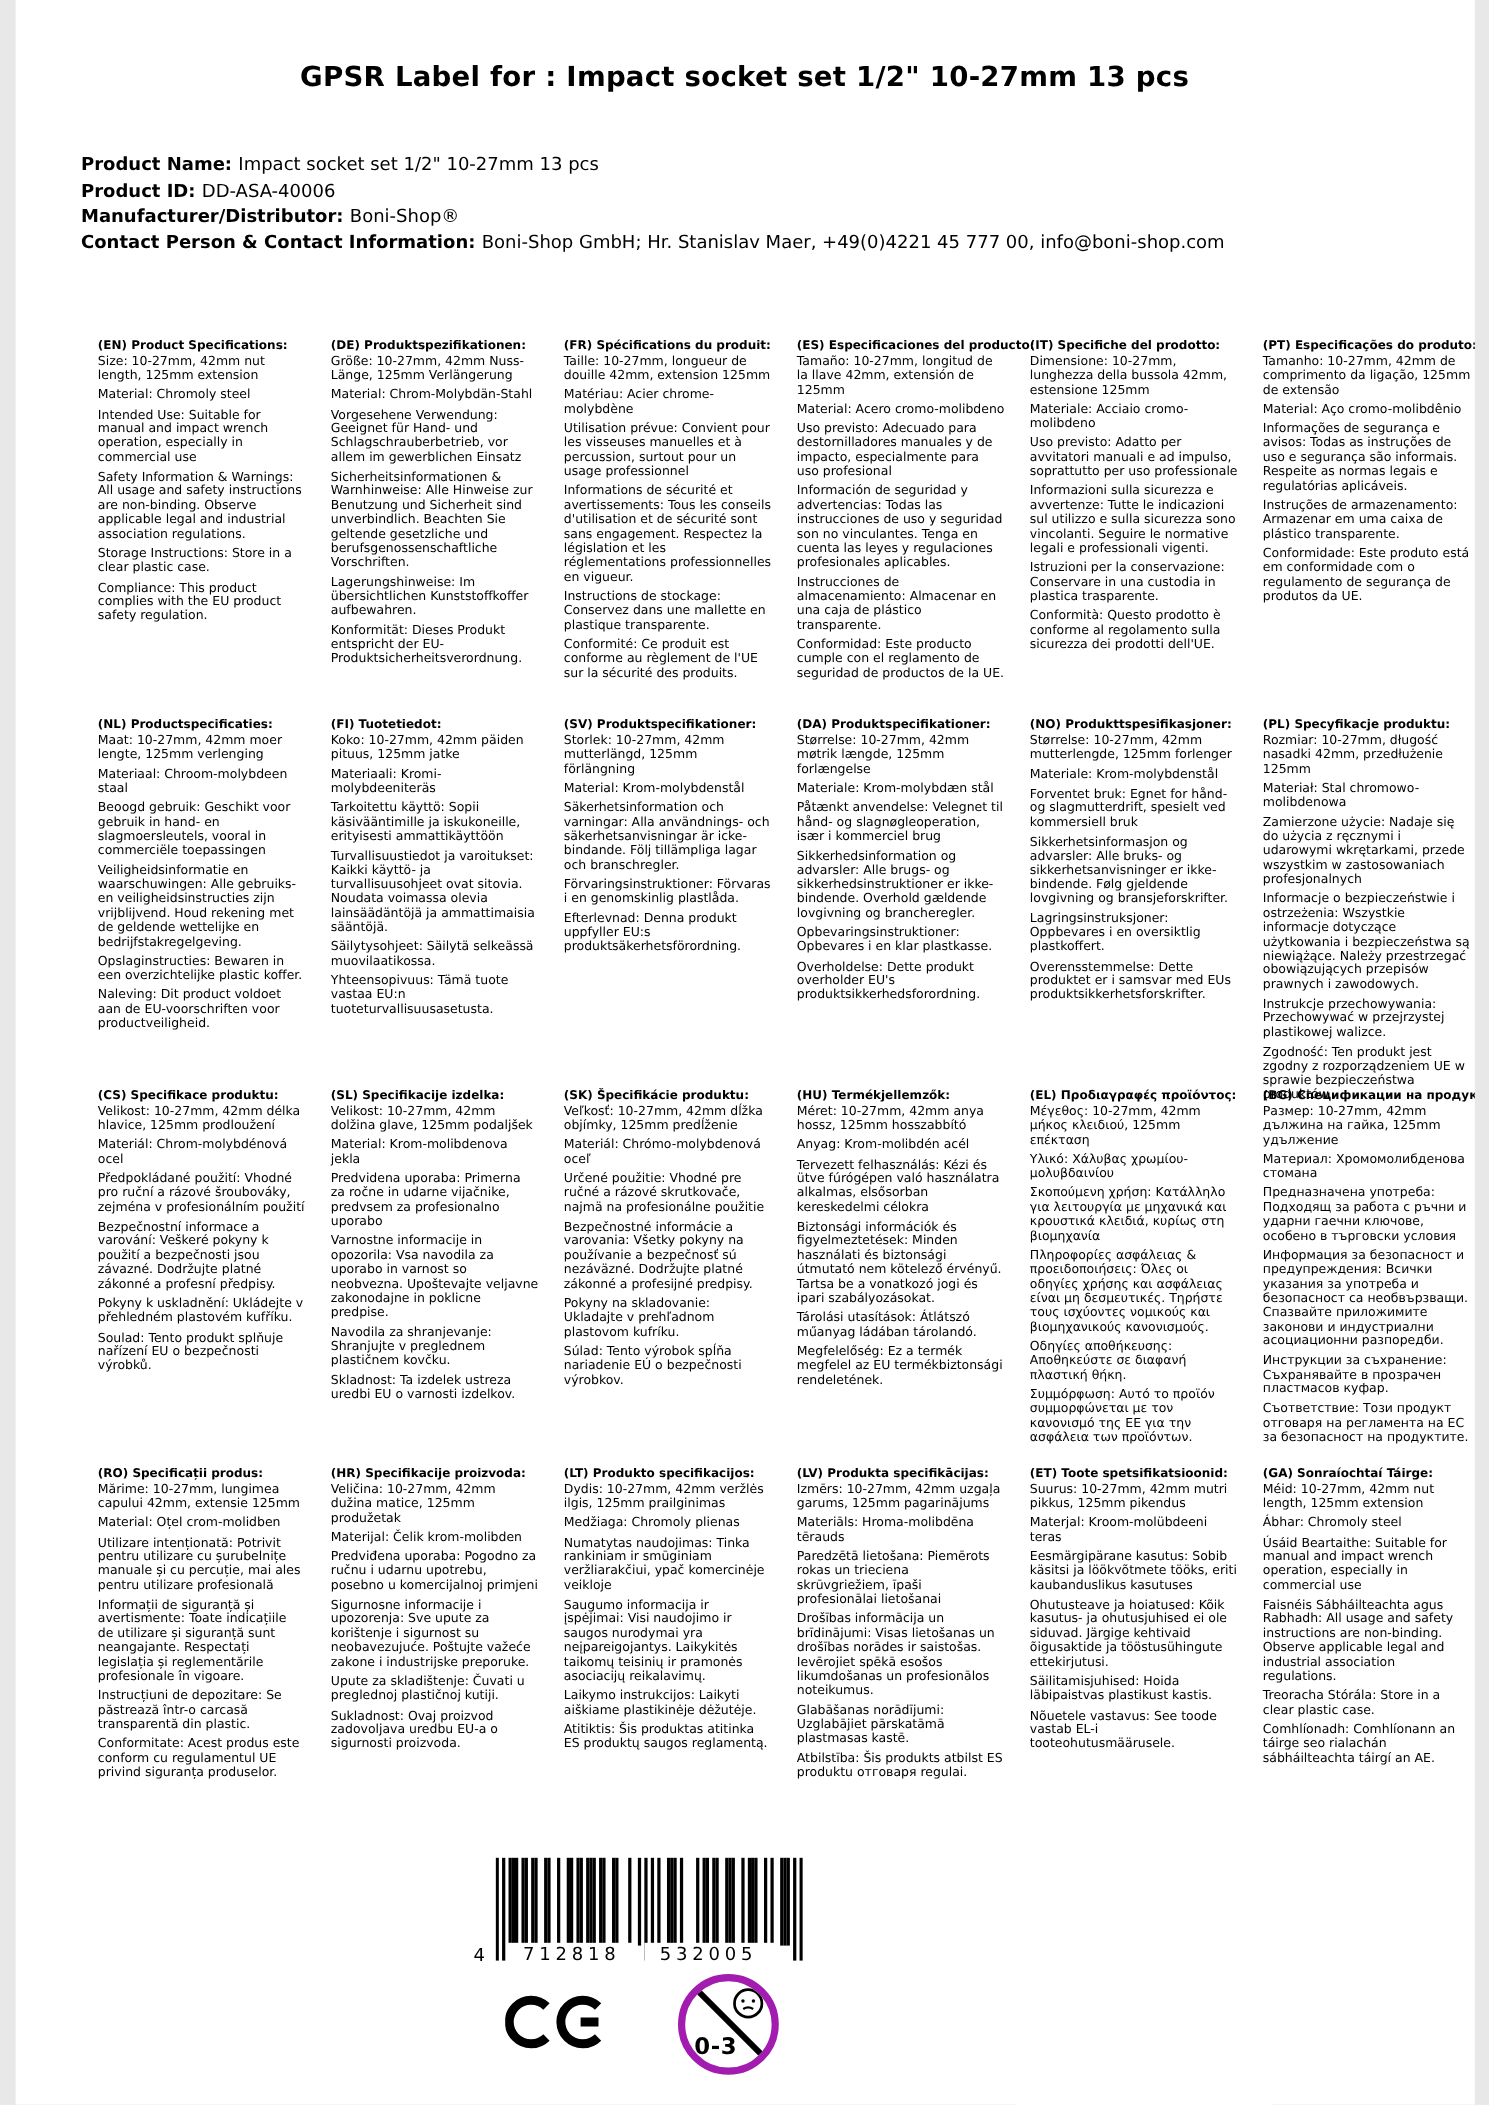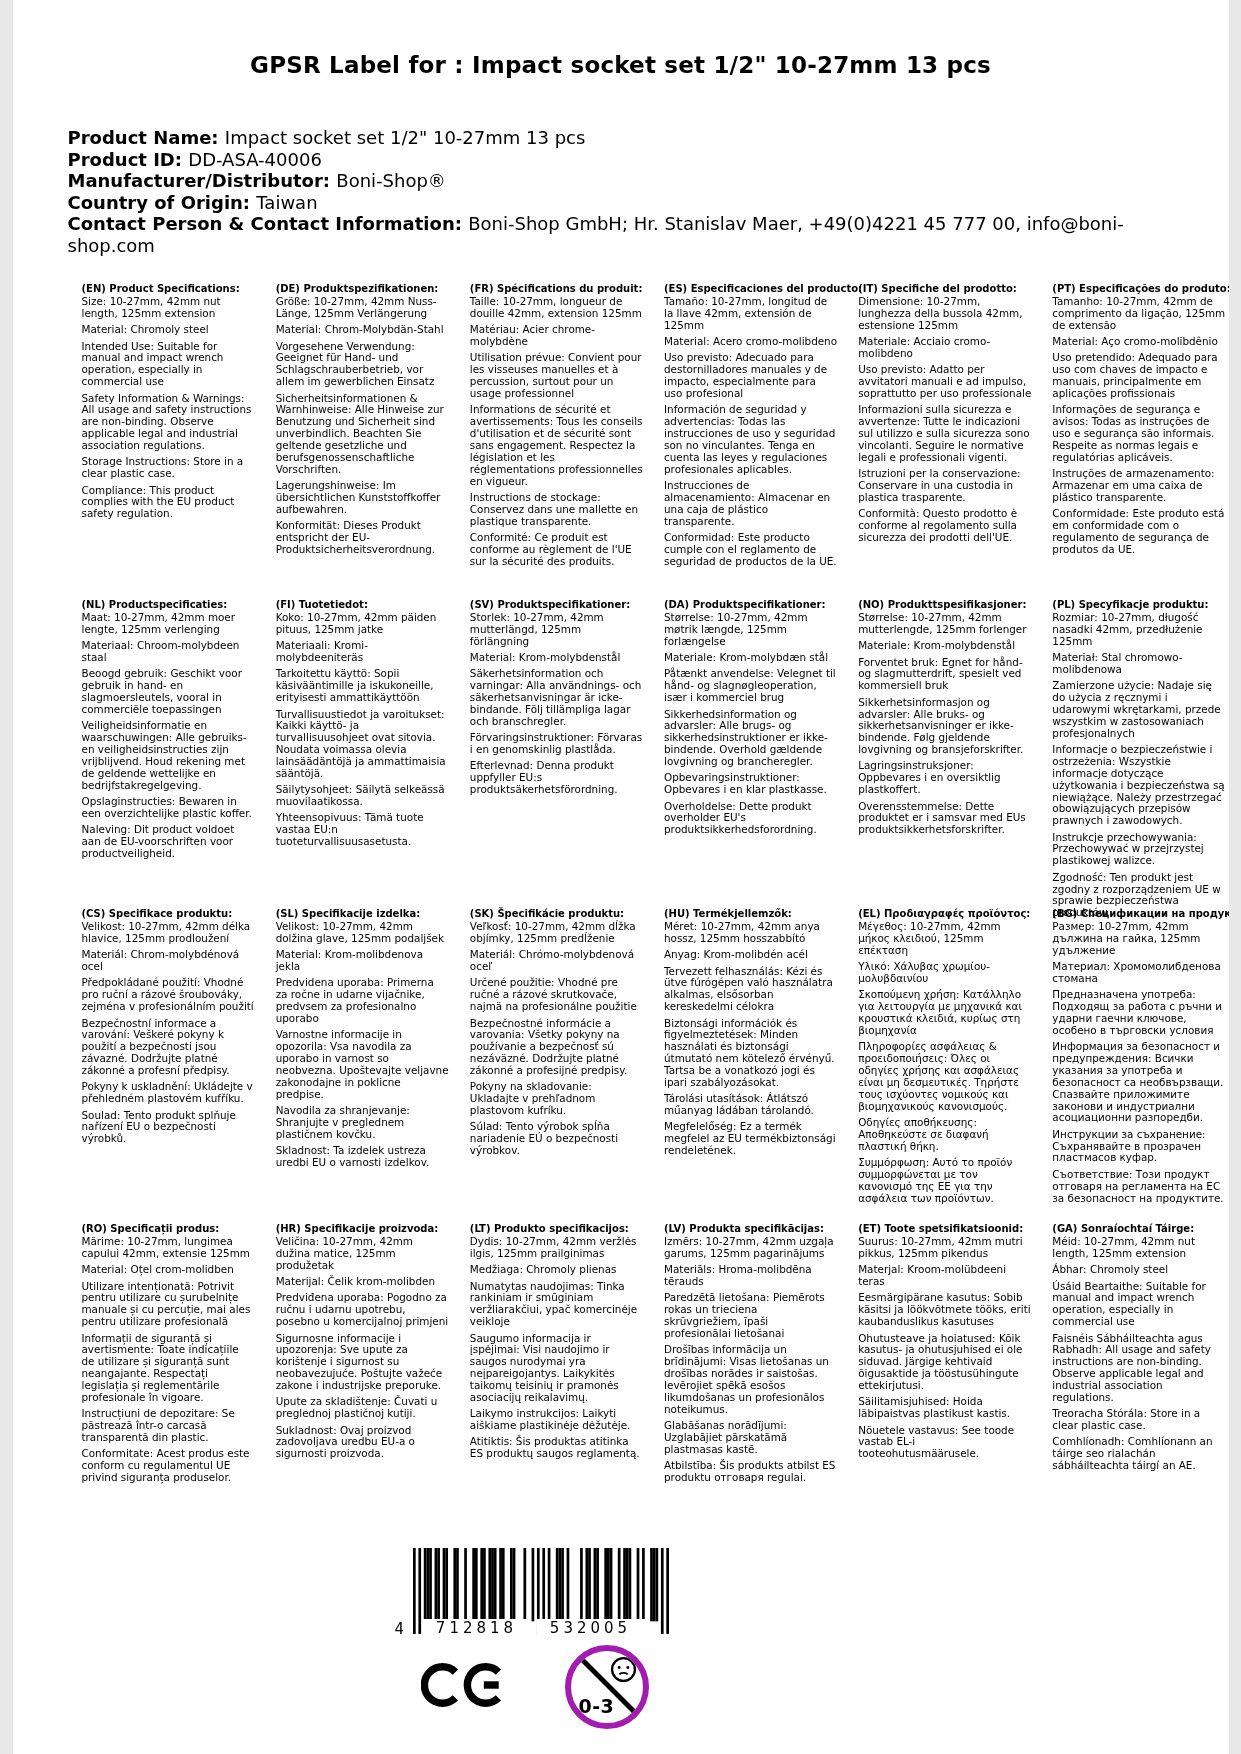--- a/index.html
+++ b/index.html
@@ -8,21 +8,21 @@
     background:#ffffff; color:#000;
     font-family:"DejaVu Sans", sans-serif;
     overflow:hidden;
   }
   .title {
     position:absolute; top:52px; left:0; width:100%;
     text-align:center; font-size:23px; font-weight:bold; letter-spacing:0.2px;
   }
   .product-info {
     position:absolute; top:127px; left:55px; right:40px;
-    font-size:18px; line-height:21.6px;
+    font-size:15px; line-height:21.6px;
   }
   .pi-label { font-weight:bold; }
   .spec-row {
     position:absolute; left:57px; width:1156px;
     display:grid; grid-template-columns:repeat(6,1fr); column-gap:9px;
     align-items:start;
   }
   .spec-block { min-width:0;margin-left:12px; }
   .spec-heading {
     font-size:10px; font-weight:bold; white-space:nowrap;
@@ -57,21 +57,20 @@
 <body>
 
 <div class="page">
 
   <div class="title">GPSR Label for : Impact socket set 1/2" 10-27mm 13 pcs</div>
 
   <div class="product-info">
       <div><span class="pi-label">Product Name: </span><span class="pi-value">Impact socket set 1/2" 10-27mm 13 pcs</span></div>
       <div><span class="pi-label">Product ID: </span><span class="pi-value">DD-ASA-40006</span></div>
       <div><span class="pi-label">Manufacturer/Distributor: </span><span class="pi-value">Boni-Shop®</span></div>
-      <div><span class="pi-label">Country of Origin: </span><span class="pi-value">Taiwan</span></div>
       <div><span class="pi-label">Contact Person &amp; Contact Information: </span><span class="pi-value">Boni-Shop GmbH; Hr. Stanislav Maer, +49(0)4221 45 777 00, info@boni-shop.com</span></div>
     </div>
 
   <div class="spec-row" style="top:283px;">
       <div class="spec-block">
         <div class="spec-heading">(EN) Product Specifications:</div>
         <p class="spec-par">Size: 10-27mm, 42mm nut length, 125mm extension</p>
         <p class="spec-par">Material: Chromoly steel</p>
         <p class="spec-par">Intended Use: Suitable for manual and impact wrench operation, especially in commercial use</p>
         <p class="spec-par">Safety Information &amp; Warnings: All usage and safety instructions are non-binding. Observe applicable legal and industrial association regulations.</p>
@@ -111,21 +110,20 @@
         <p class="spec-par">Materiale: Acciaio cromo-molibdeno</p>
         <p class="spec-par">Uso previsto: Adatto per avvitatori manuali e ad impulso, soprattutto per uso professionale</p>
         <p class="spec-par">Informazioni sulla sicurezza e avvertenze: Tutte le indicazioni sul utilizzo e sulla sicurezza sono vincolanti. Seguire le normative legali e professionali vigenti.</p>
         <p class="spec-par">Istruzioni per la conservazione: Conservare in una custodia in plastica trasparente.</p>
         <p class="spec-par">Conformità: Questo prodotto è conforme al regolamento sulla sicurezza dei prodotti dell'UE.</p>
       </div>
       <div class="spec-block">
         <div class="spec-heading">(PT) Especificações do produto:</div>
         <p class="spec-par">Tamanho: 10-27mm, 42mm de comprimento da ligação, 125mm de extensão</p>
         <p class="spec-par">Material: Aço cromo-molibdênio</p>
-        <p class="spec-par">Uso pretendido: Adequado para uso com chaves de impacto e manuais, principalmente em aplicações profissionais</p>
         <p class="spec-par">Informações de segurança e avisos: Todas as instruções de uso e segurança são informais. Respeite as normas legais e regulatórias aplicáveis.</p>
         <p class="spec-par">Instruções de armazenamento: Armazenar em uma caixa de plástico transparente.</p>
         <p class="spec-par">Conformidade: Este produto está em conformidade com o regulamento de segurança de produtos da UE.</p>
       </div>
     </div>
   <div class="spec-row" style="top:599px;">
       <div class="spec-block">
         <div class="spec-heading">(NL) Productspecificaties:</div>
         <p class="spec-par">Maat: 10-27mm, 42mm moer lengte, 125mm verlenging</p>
         <p class="spec-par">Materiaal: Chroom-molybdeen staal</p>

